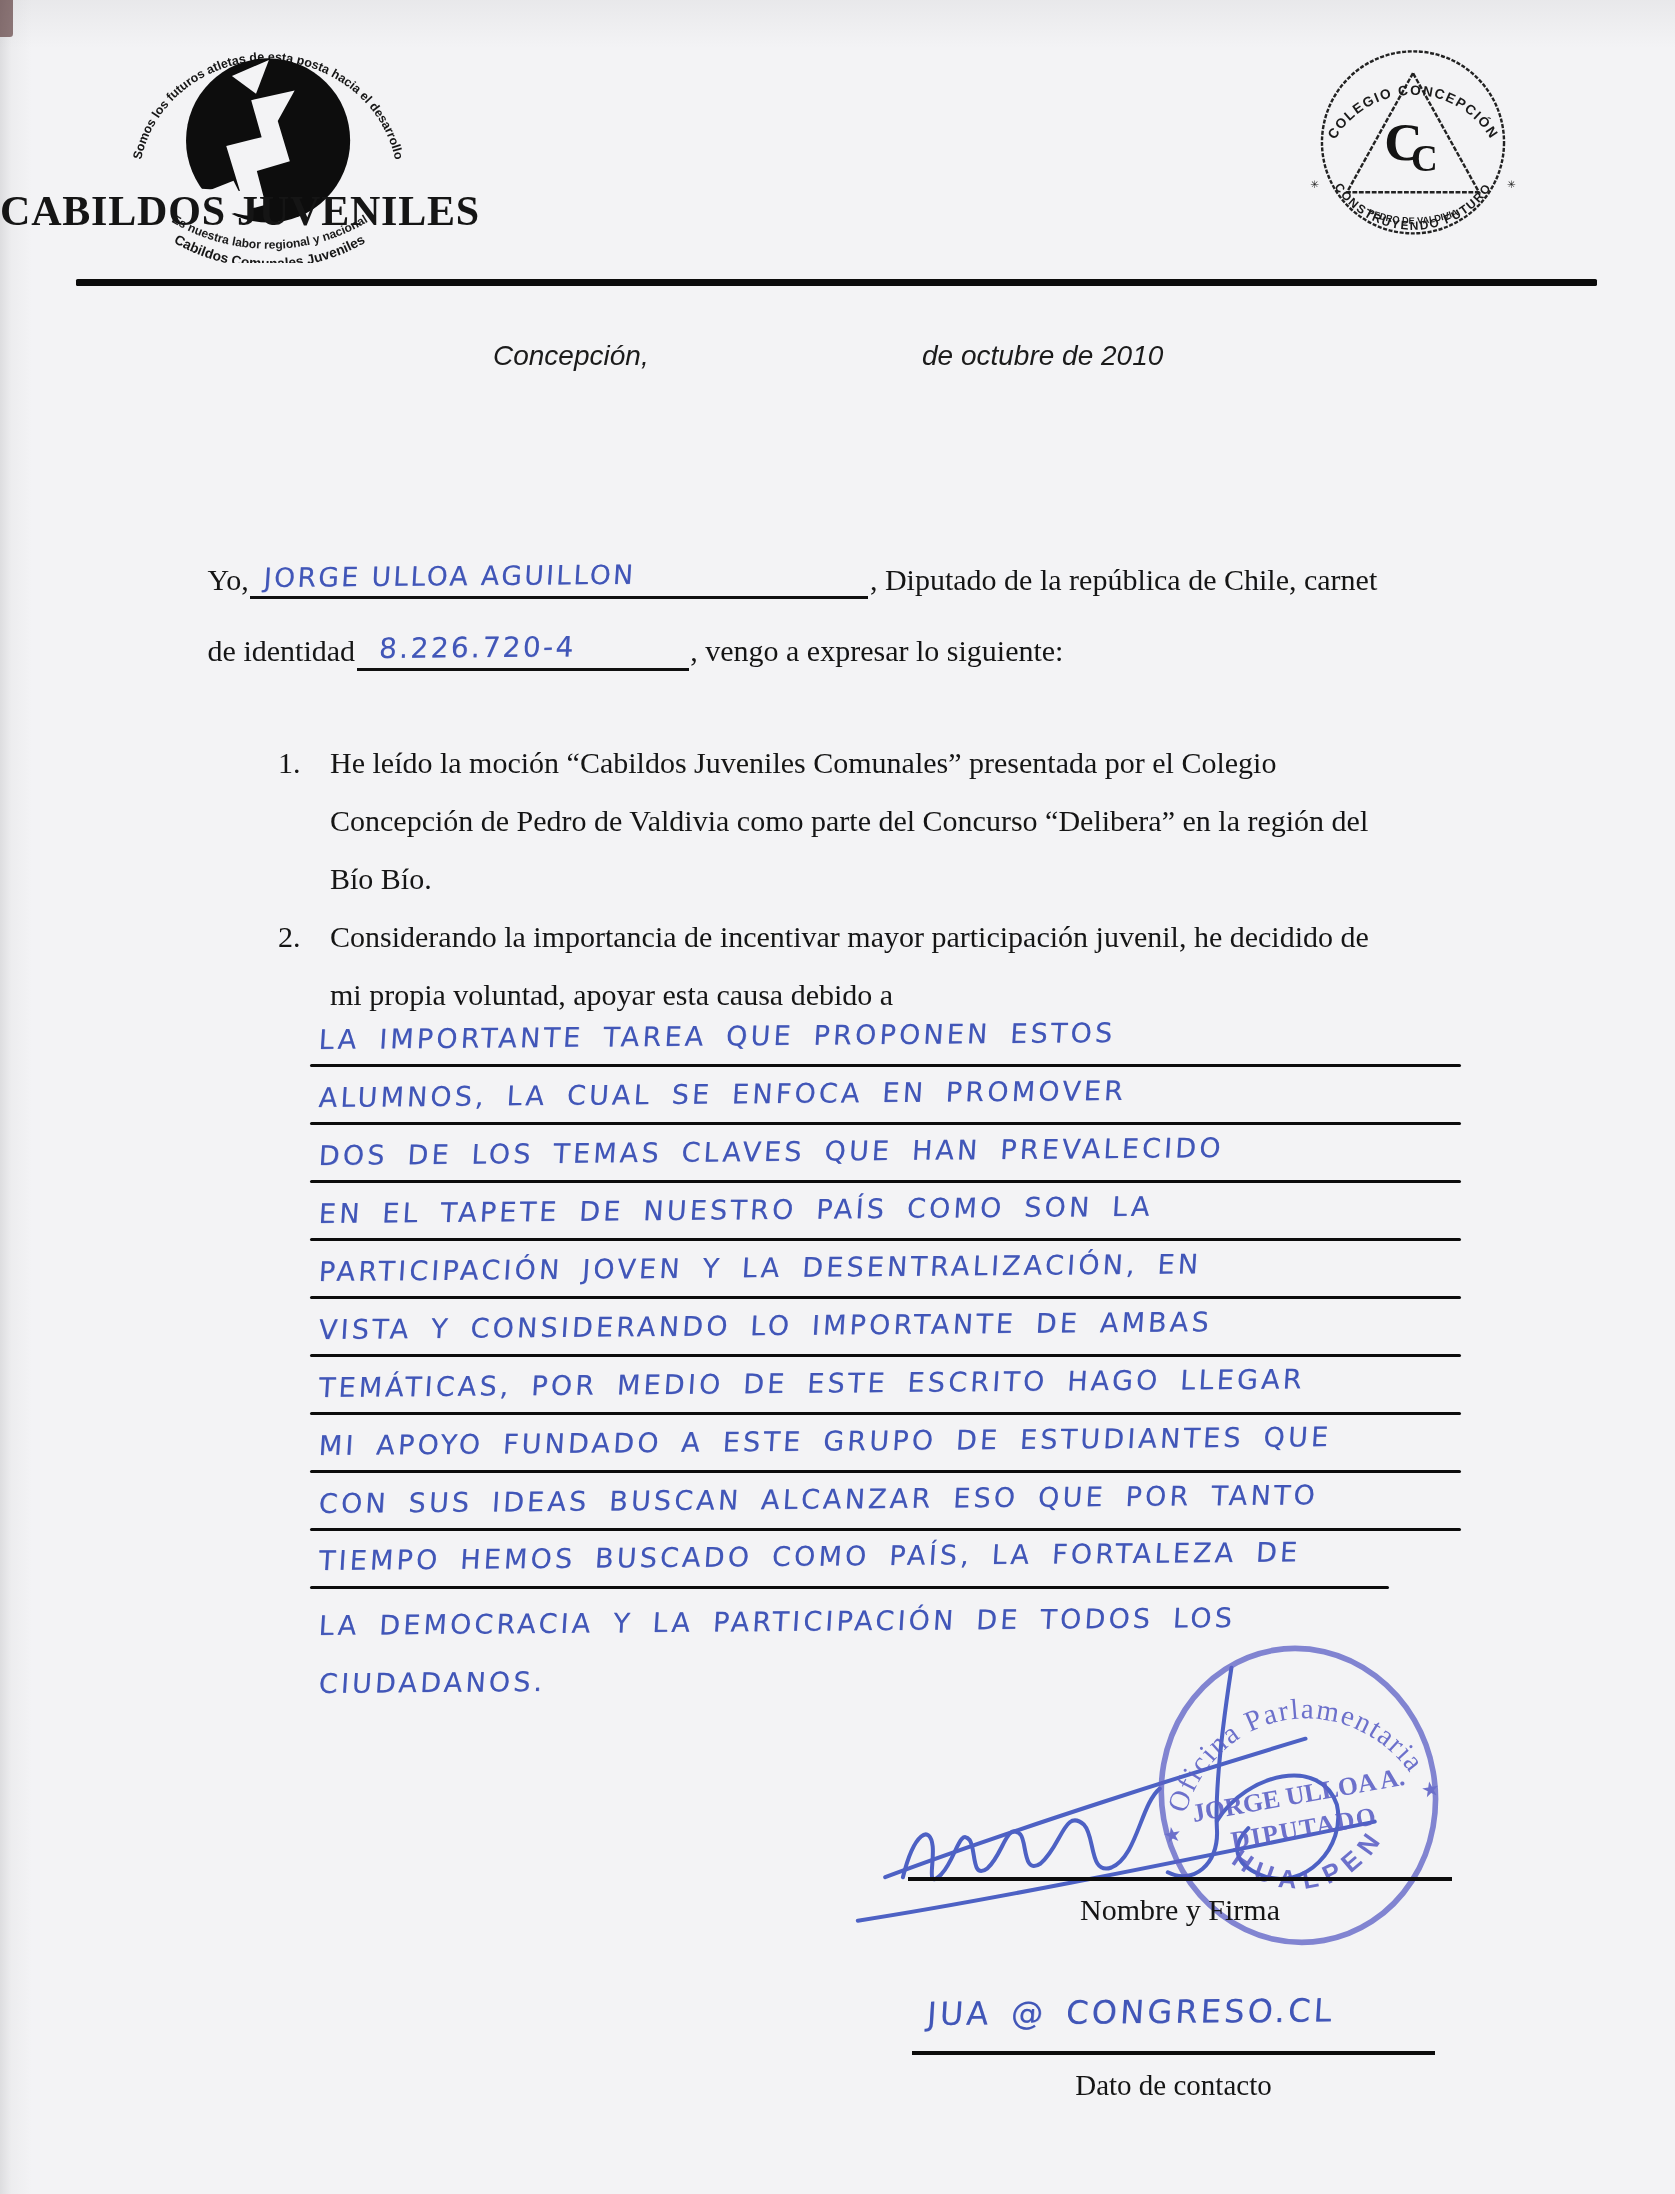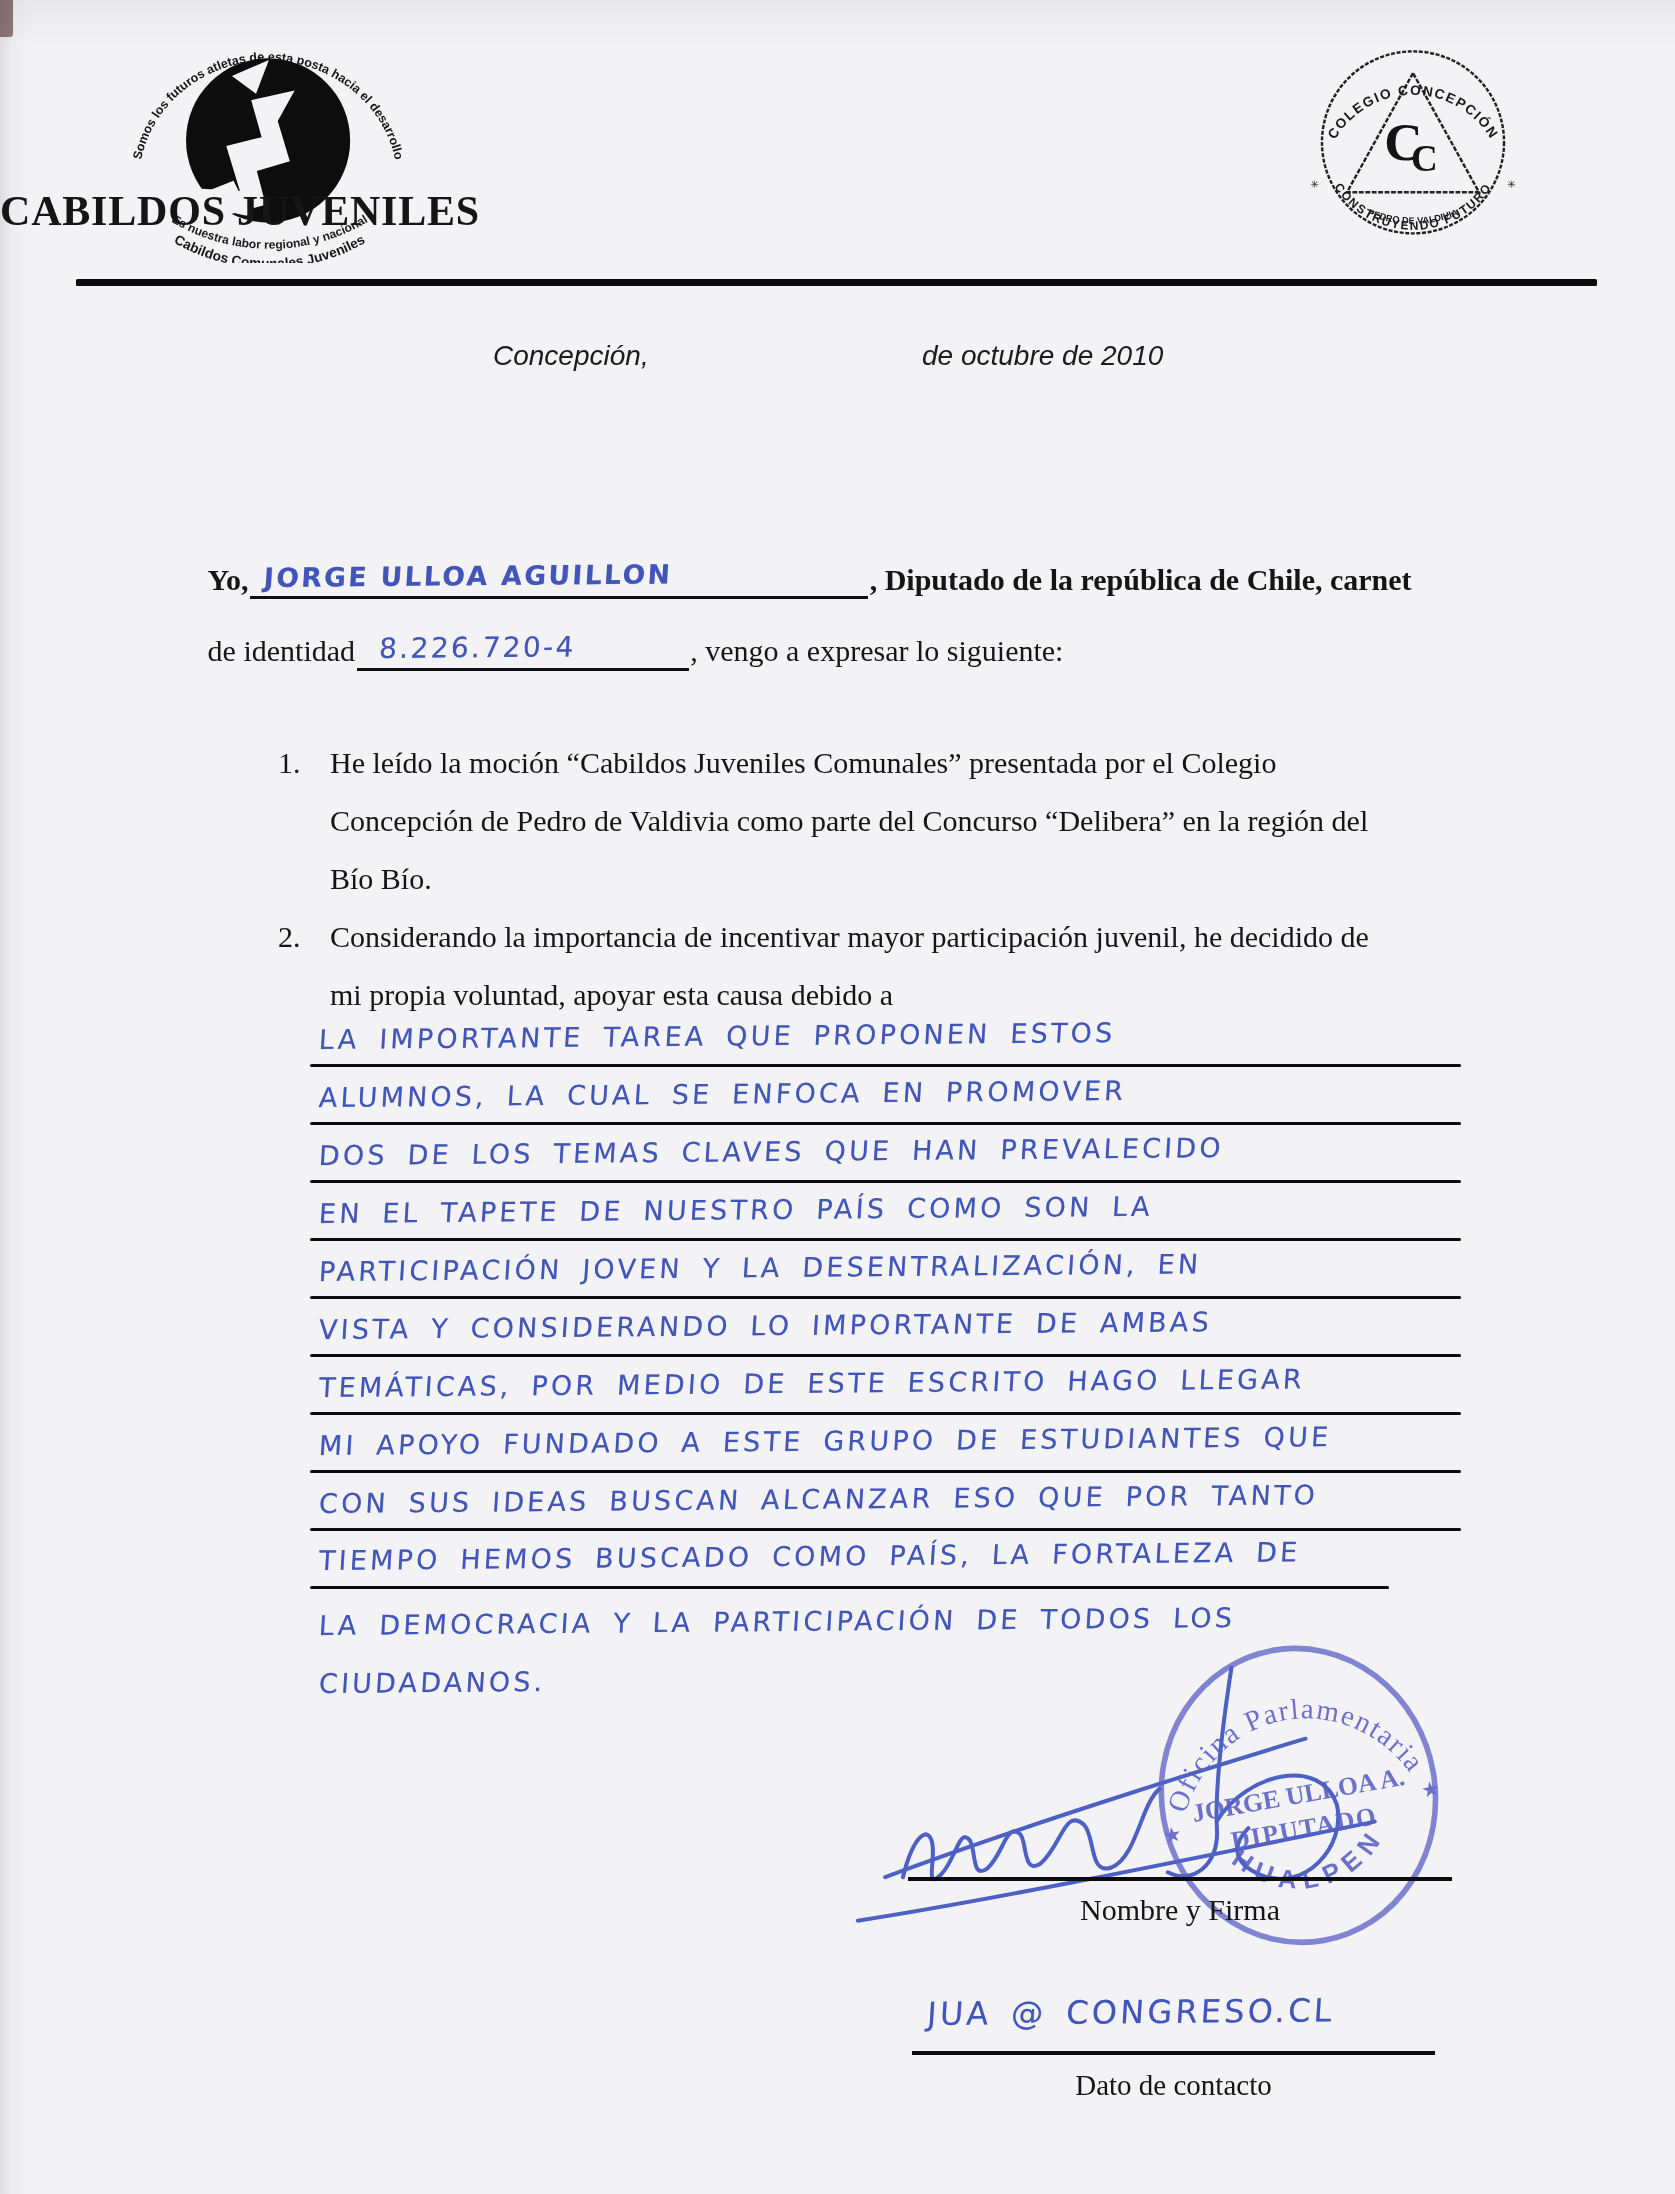--- a/index.html
+++ b/index.html
@@ -16,21 +16,21 @@
   .org-title{left:0;top:187px;width:1618px;text-align:left;font-size:42px;font-weight:bold;letter-spacing:0.8px;}
   .org-subtitle{left:0;top:241px;width:1618px;text-align:center;font-size:29px;}
   .header-rule{left:76px;top:279px;width:1521px;height:7.2px;background:#0b0b0b;border-radius:1.6px;}
   .dateline{font-family:"Liberation Sans",sans-serif;font-style:italic;font-size:28px;color:#1b1b1b;}
   .date-city{left:493px;top:340px;}
   .date-rest{left:922px;top:340px;}
   
   .doc-title{left:0;top:456px;width:1675px;text-align:center;font-size:45px;font-weight:bold;letter-spacing:0.8px;}
   
   .intro-line{display:flex;align-items:baseline;font-size:30px;white-space:nowrap;}
-  .intro-1{left:206px;top:563px;font-weight:bold;}
+  .intro-1{left:206px;top:563px;}
   .intro-2{left:206px;top:623px;margin-top:11px;}
   .slot{border-bottom:3.2px solid #101010;display:inline-flex;align-items:baseline;}
   .slot-name{width:605px;padding-left:13px;}
   .slot-id{width:311px;padding-left:21px;}
   .printed{padding:0 1.6px;}
   
   .hw{font-family:"DejaVu Sans",sans-serif;color:#4156b8;
       transform:rotate(-0.5deg) skewX(-4deg);transform-origin:left bottom;
       text-shadow:0.3px 0.2px 0 rgba(65,86,184,.45);}
   .hw-name{font-size:26.6px;letter-spacing:2.4px;position:relative;top:-3.2px;}

